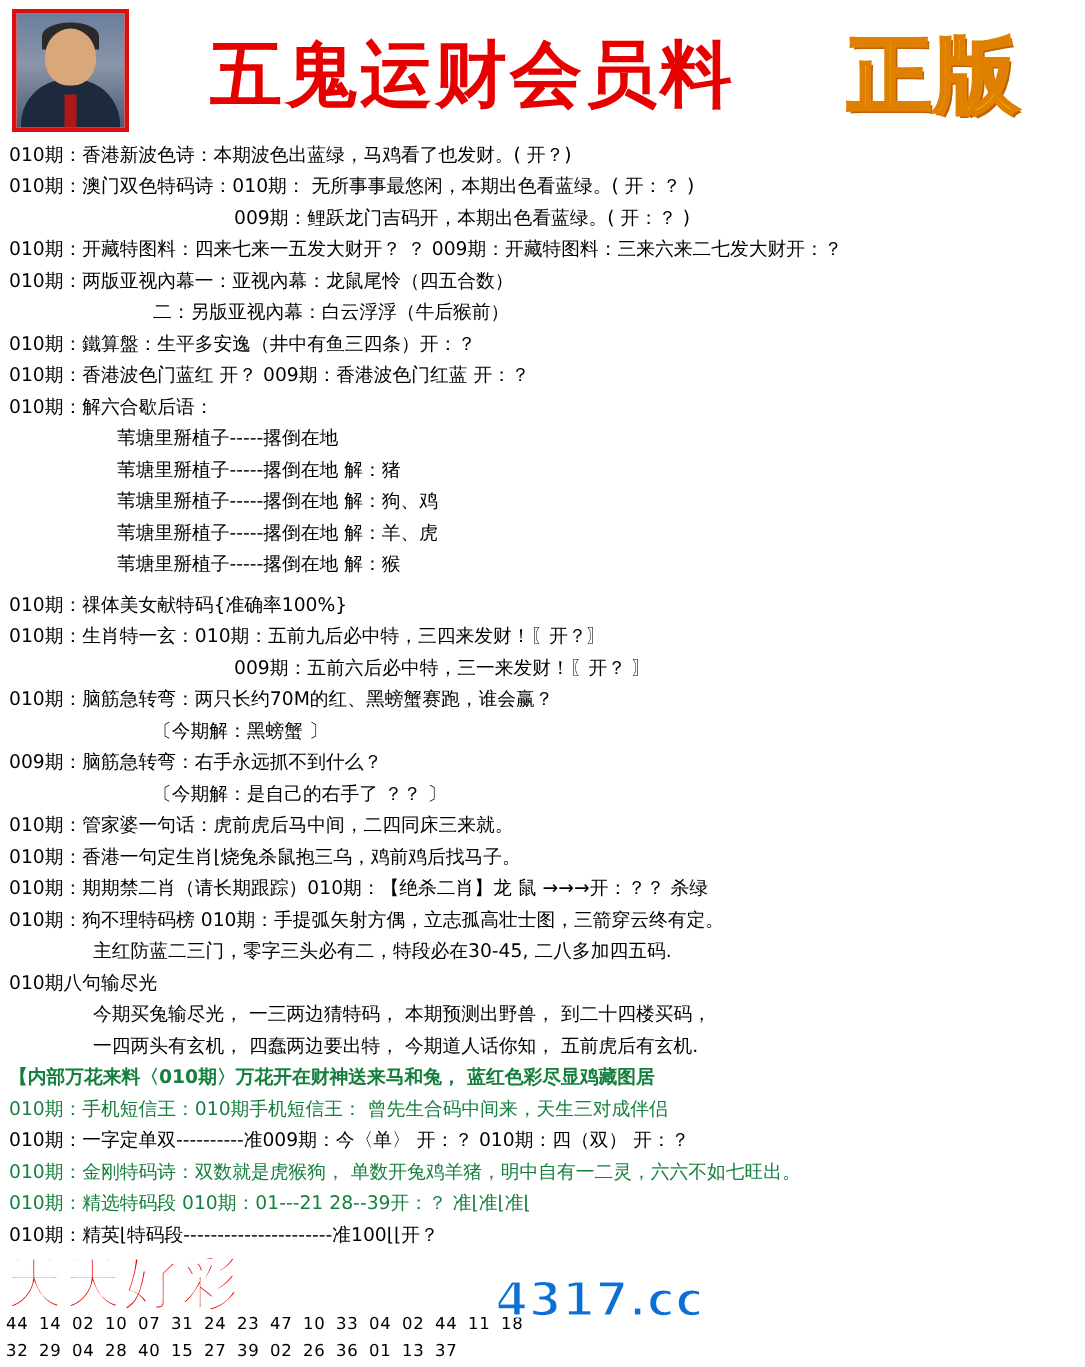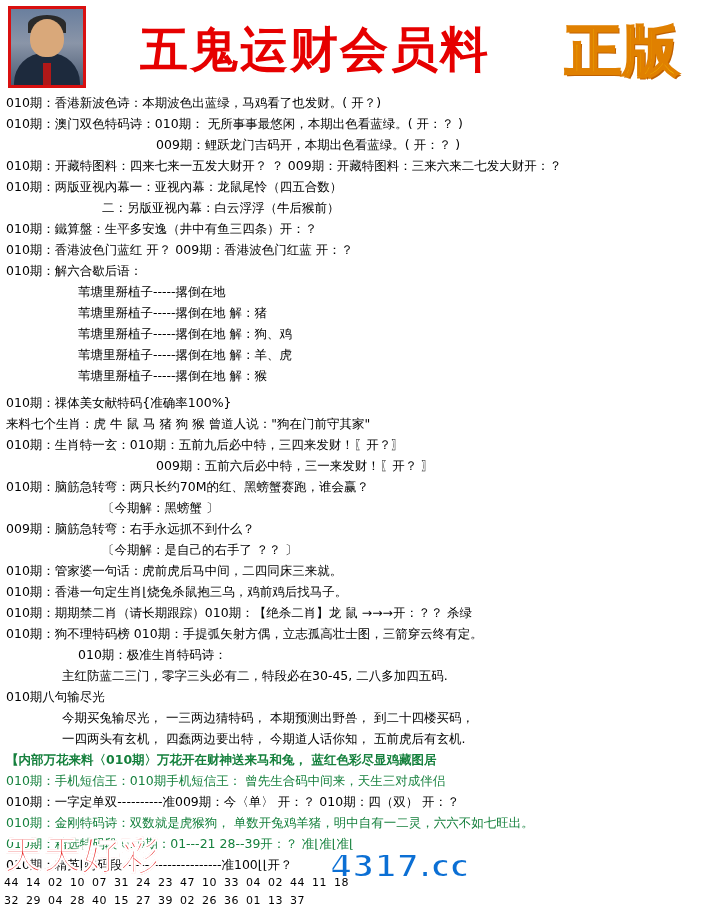--- a/index.html
+++ b/index.html
@@ -202,32 +202,30 @@
     <div class="line">010期：鐵算盤：生平多安逸（井中有鱼三四条）开：？</div>
     <div class="line">010期：香港波色门蓝红  开？        009期：香港波色门红蓝   开：？</div>
     <div class="line">010期：解六合歇后语：</div>
     <div class="line ind3">苇塘里掰植子-----撂倒在地</div>
     <div class="line ind3">苇塘里掰植子-----撂倒在地         解：猪</div>
     <div class="line ind3">苇塘里掰植子-----撂倒在地         解：狗、鸡</div>
     <div class="line ind3">苇塘里掰植子-----撂倒在地         解：羊、虎</div>
     <div class="line ind3">苇塘里掰植子-----撂倒在地         解：猴</div>
     <div class="spacer"></div>
     <div class="line">010期：祼体美女献特码{准确率100%}</div>
-    <div class="line">来料七个生肖：虎 牛 鼠 马   猪 狗 猴  曾道人说："狗在门前守其家"</div>
     <div class="line">010期：生肖特一玄：010期：五前九后必中特，三四来发财！〖开？〗</div>
     <div class="line ind6">009期：五前六后必中特，三一来发财！〖开？ 〗</div>
     <div class="line">010期：脑筋急转弯：两只长约70M的红、黑螃蟹赛跑，谁会赢？</div>
     <div class="line ind4">〔今期解：黑螃蟹 〕</div>
     <div class="line">009期：脑筋急转弯：右手永远抓不到什么？</div>
     <div class="line ind4">〔今期解：是自己的右手了 ？？ 〕</div>
     <div class="line">010期：管家婆一句话：虎前虎后马中间，二四同床三来就。</div>
     <div class="line">010期：香港一句定生肖⌊烧兔杀鼠抱三乌，鸡前鸡后找马子。</div>
     <div class="line">010期：期期禁二肖（请长期跟踪）010期：【绝杀二肖】龙 鼠  →→→开：？？ 杀绿</div>
     <div class="line">010期：狗不理特码榜 010期：手提弧矢射方偶，立志孤高壮士图，三箭穿云终有定。</div>
-    <div class="line ind3">010期：极准生肖特码诗：</div>
     <div class="line ind2">主红防蓝二三门，零字三头必有二，特段必在30-45, 二八多加四五码.</div>
     <div class="line">010期八句输尽光</div>
     <div class="line ind2">今期买兔输尽光，  一三两边猜特码，  本期预测出野兽，  到二十四楼买码，</div>
     <div class="line ind2">一四两头有玄机，  四蠢两边要出特，  今期道人话你知，   五前虎后有玄机.</div>
 
     <div class="line red bold">【内部万花来料〈010期〉万花开在财神送来马和兔， 蓝红色彩尽显鸡藏图居</div>
     <div class="line red">010期：手机短信王：010期手机短信王：  曾先生合码中间来，天生三对成伴侣</div>
     <div class="line">010期：一字定单双----------准009期：今〈单〉  开：？       010期：四（双）   开：？</div>
     <div class="line red">010期：金刚特码诗：双数就是虎猴狗，  单数开兔鸡羊猪，明中自有一二灵，六六不如七旺出。</div>
     <div class="line red">010期：精选特码段  010期：01---21  28--39开：？ 准⌊准⌊准⌊</div>

